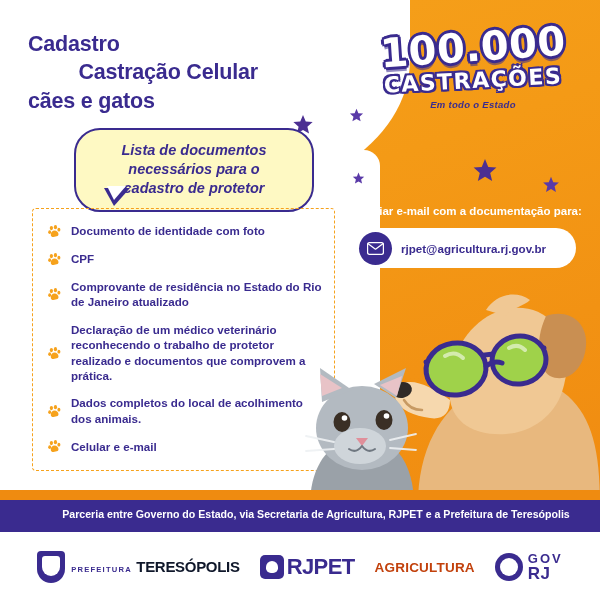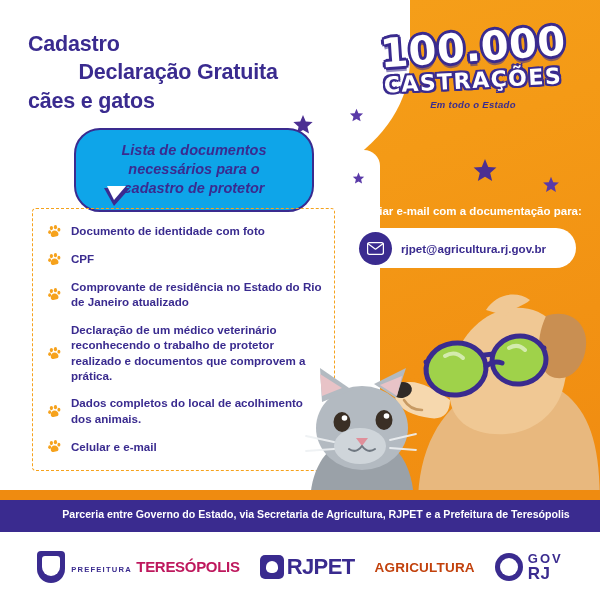--- a/index.html
+++ b/index.html
@@ -126,21 +126,21 @@
     color: #3a2b8f;
     letter-spacing: .3px;
   }
 
   
   .bubble {
     position: absolute;
     left: 74px; top: 128px;
     width: 240px;
     padding: 11px 14px 12px 14px;
-    background: #0ea5e9;
+    background: #fef9c3;
     border: 2.5px solid #3a2b8f;
     border-radius: 26px;
     text-align: center;
     color: #3a2b8f;
     font-size: 14.5px;
     font-style: italic;
     font-weight: bold;
     line-height: 1.3;
   }
   .bubble-tail {
@@ -274,21 +274,21 @@
   .logo-txt-sm {
     font-size: 7.6px;
     font-weight: bold;
     color: #3a2b8f;
     letter-spacing: 1.2px;
     line-height: 1.1;
   }
   .logo-txt-lg {
     font-size: 15px;
     font-weight: bold;
-    color: #be185d;
+    color: #0f172a;
     letter-spacing: -0.3px;
     line-height: 1.05;
   }
   .rjpet-box {
     display: flex; align-items: center; gap: 3px;
   }
   .rjpet-mark {
     width: 24px; height: 24px;
     background: #3a2b8f;
     border-radius: 5px;
@@ -360,21 +360,21 @@
     <svg width="13" height="13" viewBox="0 0 24 24">
         <path d="M12 1l3 7.2 7.5.6-5.7 5 1.8 7.4L12 17.4 5.4 21.2 7.2 13.8 1.5 8.8l7.5-.6z" fill="#5a3aa8"></path>
       </svg>
   </div>
 
   <div class="headline">
     <span class="ln">
       <span>Cadastro</span><span class="hl-white"> de protetores</span>
     </span>
     <span class="ln">
-      <span class="hl-white">para </span><span>Declaração Gratuita</span>
+      <span class="hl-white">para </span><span>Castração Celular</span>
     </span>
     <span class="ln">cães e gatos</span>
   </div>
 
   <div class="stamp">
     <div class="stamp-num">100.000</div>
     <div class="stamp-word">CASTRAÇÕES</div>
     <div class="stamp-sub">Em todo o Estado</div>
   </div>
 

